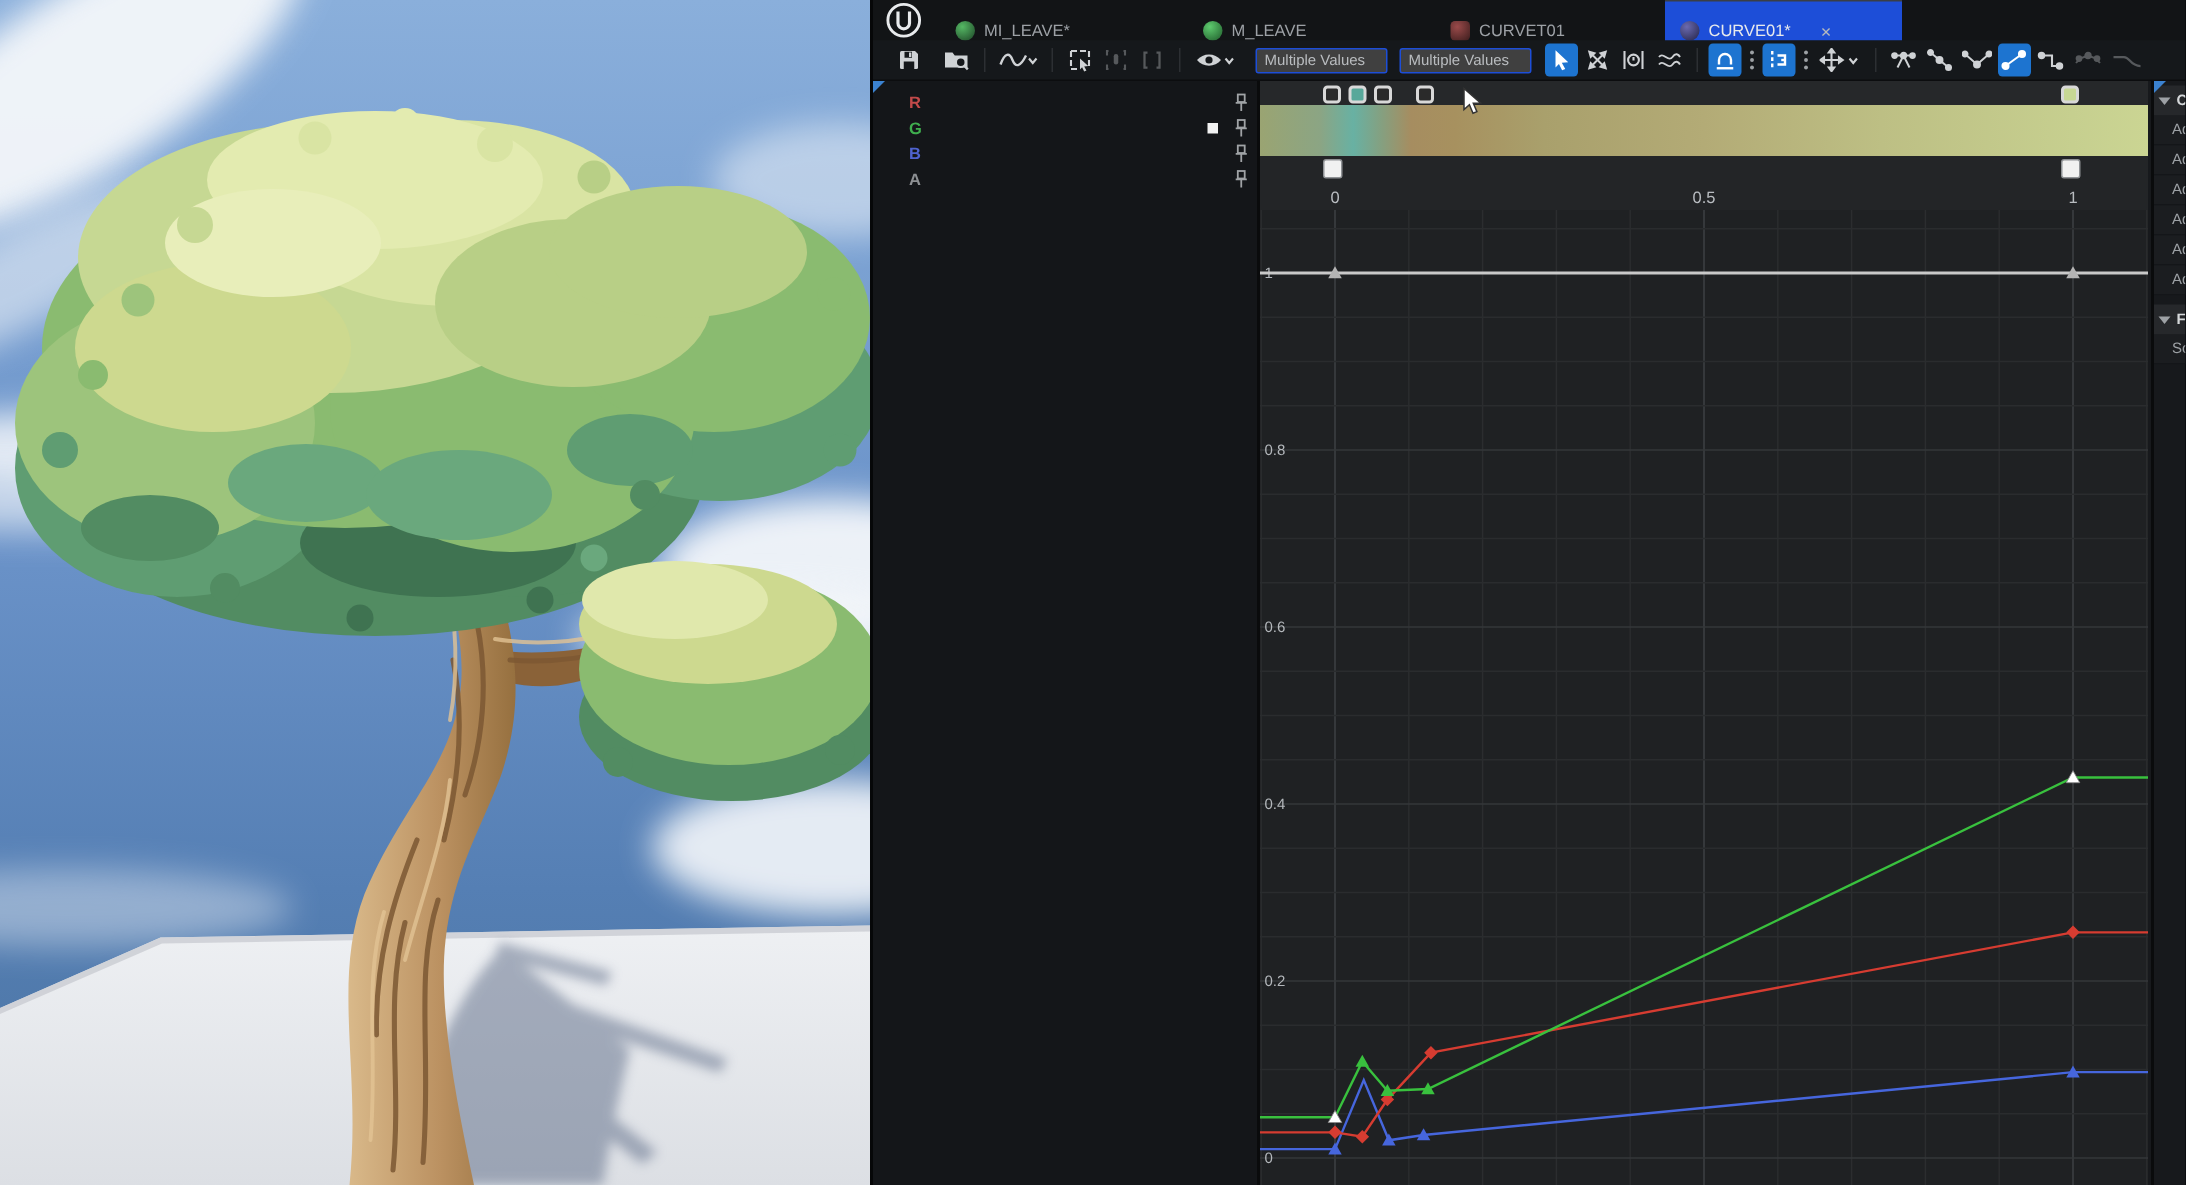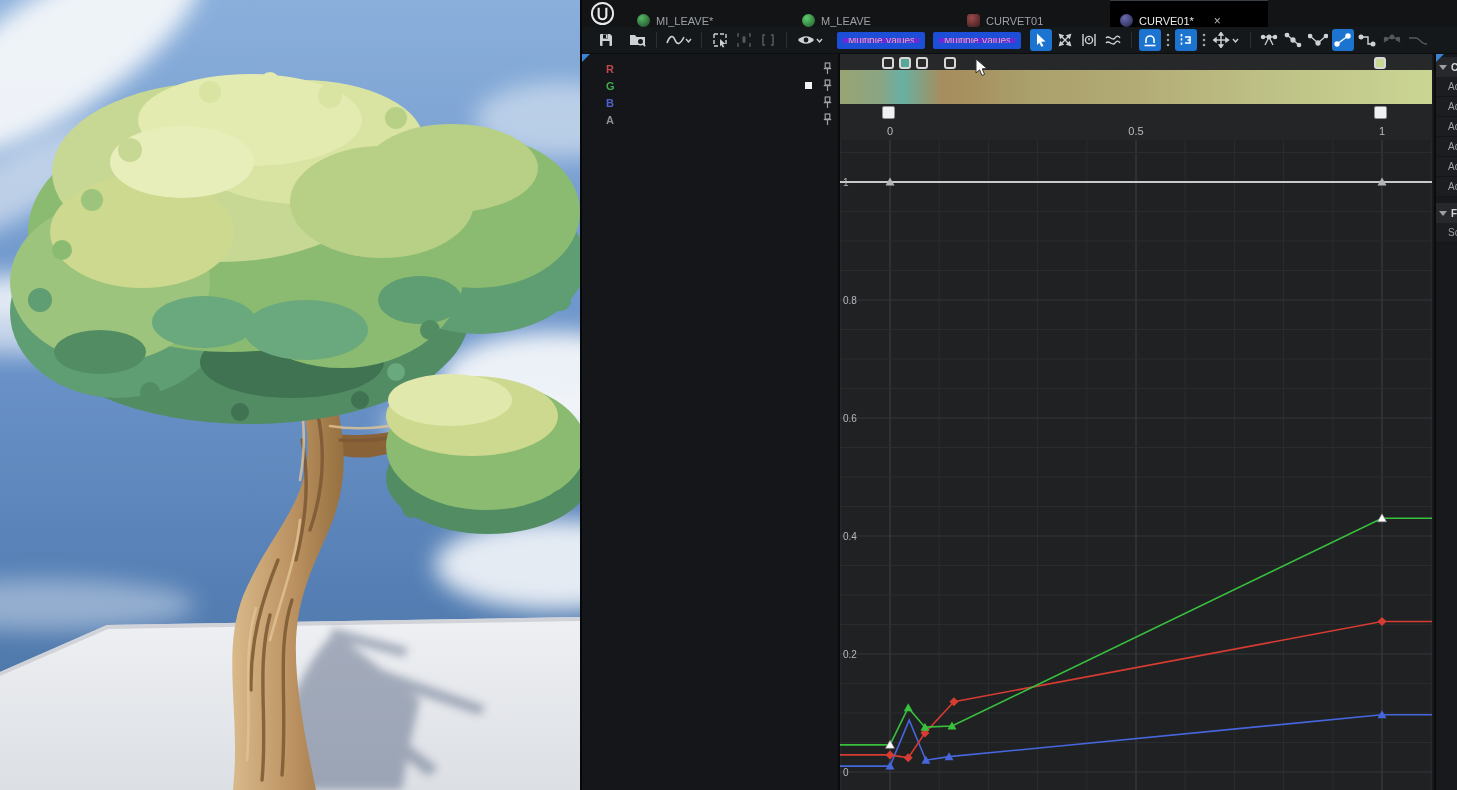--- a/index.html
+++ b/index.html
@@ -11,30 +11,30 @@
   #viewport svg{display:block;}
 
   
   #editor{position:absolute;left:580px;top:0;width:877px;height:790px;background:#17191c;border-left:2px solid #060708;}
 
   
   #tabbar{position:absolute;left:0;top:0;width:877px;height:27px;background:#121416;}
   .ue-logo{position:absolute;left:8px;top:1px;width:25px;height:25px;}
   .tab{position:absolute;top:0;height:27px;display:flex;align-items:flex-end;gap:6px;padding:0 10px;color:#9da1a6;font-size:11px;cursor:pointer;}
   .tab .ticon{width:13px;height:13px;border-radius:50%;flex:0 0 auto;}
-  .tab.active{background:#000000;color:#e8eaec;border-top:1px solid #3a3e45;}
+  .tab.active{background:#1d4ed8;color:#e8eaec;border-top:1px solid #3a3e45;}
   .tab .close{margin-left:14px;color:#b7babd;font-size:12px;line-height:1;}
 
   
   #toolbar{position:absolute;left:0;top:27px;width:877px;height:27px;background:#15181b;display:flex;align-items:center;border-bottom:1px solid #0c0d0f;}
   .tbtn{height:22px;min-width:22px;margin:0 1px;display:flex;align-items:center;justify-content:center;border-radius:3px;padding:0 2px;cursor:pointer;}
   .tbtn.active{background:#1d74d0;}
   .tbtn.dim{opacity:.35;}
   .tsep{width:1px;height:16px;background:#2c2f33;margin:0 6px;}
-  .tfield{height:17px;width:88px;background:#6d28d9;border:6px solid #1d4ed8;border-radius:2px;color:#b9bcbf;font-size:10px;padding:0 5px;margin:0 4px;}
+  .tfield{height:17px;width:88px;background:#404040;border:1px solid #1d4ed8;border-radius:2px;color:#b9bcbf;font-size:10px;padding:0 5px;margin:0 4px;}
   .kebab{width:10px;min-width:10px;}
 
   
   #channels{position:absolute;left:0;top:54px;width:258px;height:736px;background:#141619;border-right:2px solid #0a0b0c;}
   .chrow{position:relative;height:17px;display:flex;align-items:center;padding-left:24px;font-size:11px;font-weight:bold;cursor:pointer;}
   .chrow .pin{position:absolute;right:6px;top:2px;opacity:.85;}
   .chrow .selmark{position:absolute;right:26px;top:5px;width:7px;height:7px;background:#f2f2f2;}
   .focus-tri{position:absolute;left:0;top:0;width:0;height:0;border-left:8px solid #3b82d0;border-bottom:8px solid transparent;}
 
   

